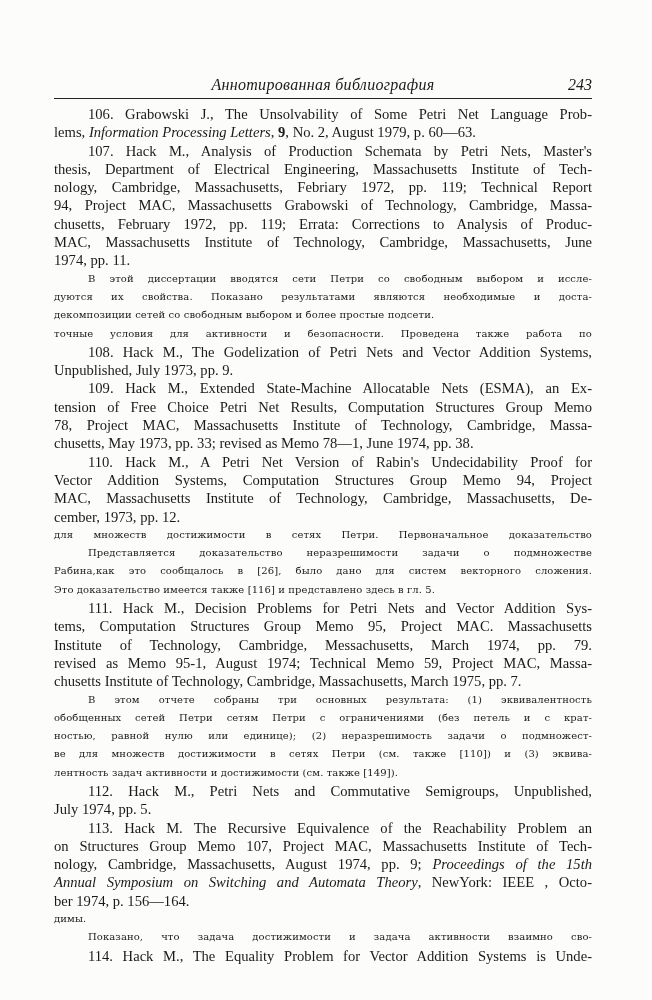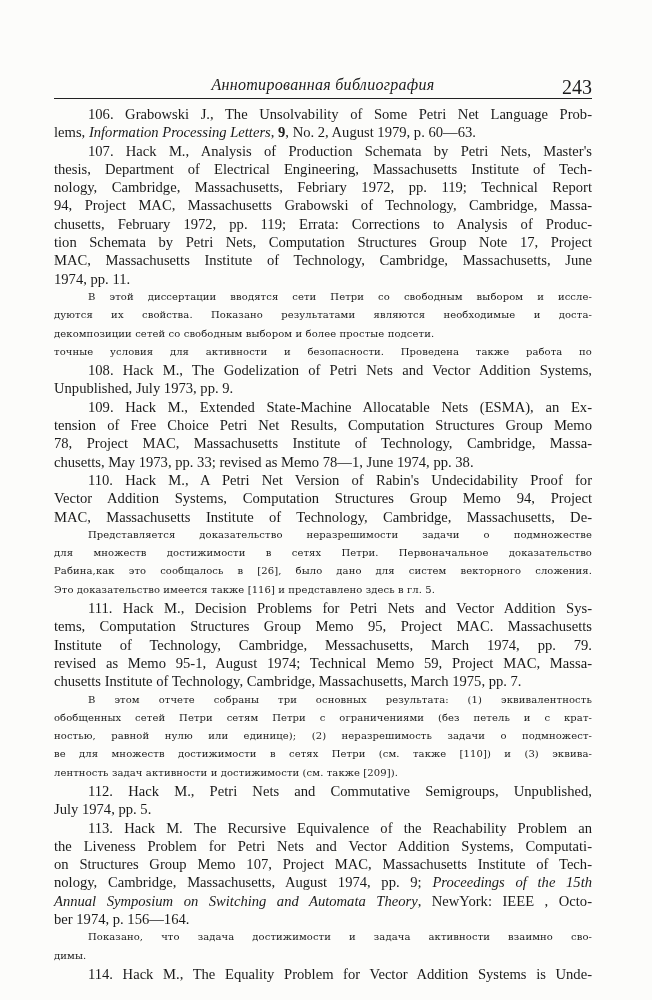--- a/index.html
+++ b/index.html
@@ -9,21 +9,21 @@
     position: relative; overflow: hidden;
   }
   .header {
     position: absolute; left: 54px; top: 74px; width: 538px; height: 22px;
   }
   .header-title {
     position: absolute; left: 0; right: 0; text-align: center;
     font-style: italic; font-size: 16px; top: 2px; letter-spacing: 0.3px;
   }
   .page-number {
-    position: absolute; right: 0; top: 2px; font-size: 20px;
+    position: absolute; right: 0; top: 2px; font-size: 16px; font-style: italic;
   }
   .rule {
     position: absolute; left: 54px; top: 98px; width: 538px; height: 0;
     border-top: 1.5px solid #222;
   }
   .content {
     position: absolute; left: 54px; top: 105px; width: 538px;
     font-size: 14.6px; line-height: 18.3px;
   }
   .line {
@@ -49,21 +49,20 @@
     <div>
       <span class="line indent"><span>106. Grabowski J., The Unsolvability of Some Petri Net Language Prob-</span></span>
       <span class="line last"><span>lems, </span><i>Information Processing Letters</i><span>, </span><b>9</b><span>, No. 2, August 1979, p. 60—63.</span></span>
     </div>
     <div>
       <span class="line indent"><span>107. Hack M., Analysis of Production Schemata by Petri Nets, Master's</span></span>
       <span class="line"><span>thesis, Department of Electrical Engineering, Massachusetts Institute of Tech-</span></span>
       <span class="line"><span>nology, Cambridge, Massachusetts, Febriary 1972, pp. 119; Technical Report</span></span>
       <span class="line"><span>94, Project MAC, Massachusetts Grabowski of Technology, Cambridge, Massa-</span></span>
       <span class="line"><span>chusetts, February 1972, pp. 119; Errata: Corrections to Analysis of Produc-</span></span>
-      <span class="line"><span>tion Schemata by Petri Nets, Computation Structures Group Note 17, Project</span></span>
       <span class="line"><span>MAC, Massachusetts Institute of Technology, Cambridge, Massachusetts, June</span></span>
       <span class="line last"><span>1974, pp. 11.</span></span>
     </div>
     <div class="ru">
       <span class="line indent"><span>В этой диссертации вводятся сети Петри со свободным выбором и иссле-</span></span>
       <span class="line"><span>дуются их свойства. Показано результатами являются необходимые и доста-</span></span>
       <span class="line last"><span>декомпозиции сетей со свободным выбором и более простые подсети.</span></span>
       <span class="line"><span>точные условия для активности и безопасности. Проведена также работа по</span></span>
     </div>
     <div>
@@ -73,53 +72,53 @@
     <div>
       <span class="line indent"><span>109. Hack M., Extended State-Machine Allocatable Nets (ESMA), an Ex-</span></span>
       <span class="line"><span>tension of Free Choice Petri Net Results, Computation Structures Group Memo</span></span>
       <span class="line"><span>78, Project MAC, Massachusetts Institute of Technology, Cambridge, Massa-</span></span>
       <span class="line last"><span>chusetts, May 1973, pp. 33; revised as Memo 78—1, June 1974, pp. 38.</span></span>
     </div>
     <div>
       <span class="line indent"><span>110. Hack M., A Petri Net Version of Rabin's Undecidability Proof for</span></span>
       <span class="line"><span>Vector Addition Systems, Computation Structures Group Memo 94, Project</span></span>
       <span class="line"><span>MAC, Massachusetts Institute of Technology, Cambridge, Massachusetts, De-</span></span>
+      <span class="line last"><span>cember, 1973, pp. 12.</span></span>
     </div>
     <div class="ru">
+      <span class="line"><span>для множеств достижимости в сетях Петри. Первоначальное доказательство</span></span>
       <span class="line indent"><span>Представляется доказательство неразрешимости задачи о подмножестве</span></span>
-      <span class="line"><span>для множеств достижимости в сетях Петри. Первоначальное доказательство</span></span>
       <span class="line"><span>Рабина,как это сообщалось в [26], было дано для систем векторного сложения.</span></span>
       <span class="line last"><span>Это доказательство имеется также [116] и представлено здесь   в гл. 5.</span></span>
     </div>
     <div>
       <span class="line indent"><span>111. Hack M., Decision Problems for Petri Nets and Vector Addition Sys-</span></span>
       <span class="line"><span>tems, Computation Structures Group Memo 95, Project MAC. Massachusetts</span></span>
       <span class="line"><span>Institute of Technology, Cambridge, Messachusetts, March 1974, pp. 79.</span></span>
       <span class="line"><span>revised as Memo 95-1, August 1974; Technical Memo 59, Project MAC, Massa-</span></span>
       <span class="line last"><span>chusetts Institute of Technology, Cambridge, Massachusetts, March 1975, pp. 7.</span></span>
     </div>
     <div class="ru">
       <span class="line indent"><span>В этом отчете собраны три основных результата: (1) эквивалентность</span></span>
       <span class="line"><span>обобщенных сетей Петри сетям Петри с ограничениями (без петель и с крат-</span></span>
       <span class="line"><span>ностью, равной нулю или единице); (2) неразрешимость задачи о подмножест-</span></span>
       <span class="line"><span>ве для множеств достижимости в сетях Петри (см. также [110]) и (3) эквива-</span></span>
-      <span class="line last"><span>лентность задач активности и достижимости (см. также [209]).</span></span>
+      <span class="line last"><span>лентность задач активности и достижимости (см. также [149]).</span></span>
     </div>
     <div>
       <span class="line indent"><span>112. Hack M., Petri Nets and Commutative Semigroups, Unpublished,</span></span>
       <span class="line last"><span>July 1974, pp. 5.</span></span>
     </div>
     <div>
       <span class="line indent"><span>113. Hack M. The Recursive Equivalence of the Reachability Problem an</span></span>
-      <span class="line"><span>the Liveness Problem for Petri Nets and Vector Addition Systems, Computati-</span></span>
       <span class="line"><span>on Structures Group Memo 107, Project MAC, Massachusetts Institute of Tech-</span></span>
       <span class="line"><span>nology, Cambridge, Massachusetts, August 1974, pp. 9; </span><i>Proceedings of the 15th</i></span>
       <span class="line"><i>Annual Symposium on Switching and Automata Theory</i><span>, NewYork: IEEE , Octo-</span></span>
       <span class="line last"><span>ber 1974, p. 156—164.</span></span>
     </div>
     <div class="ru">
+      <span class="line last"><span>димы.</span></span>
       <span class="line indent"><span>Показано, что задача достижимости и задача активности взаимно сво-</span></span>
-      <span class="line last"><span>димы.</span></span>
     </div>
     <div>
       <span class="line indent"><span>114. Hack M., The Equality Problem for Vector Addition Systems is Unde-</span></span>
     </div>
   </div>
 
 </body></html>

